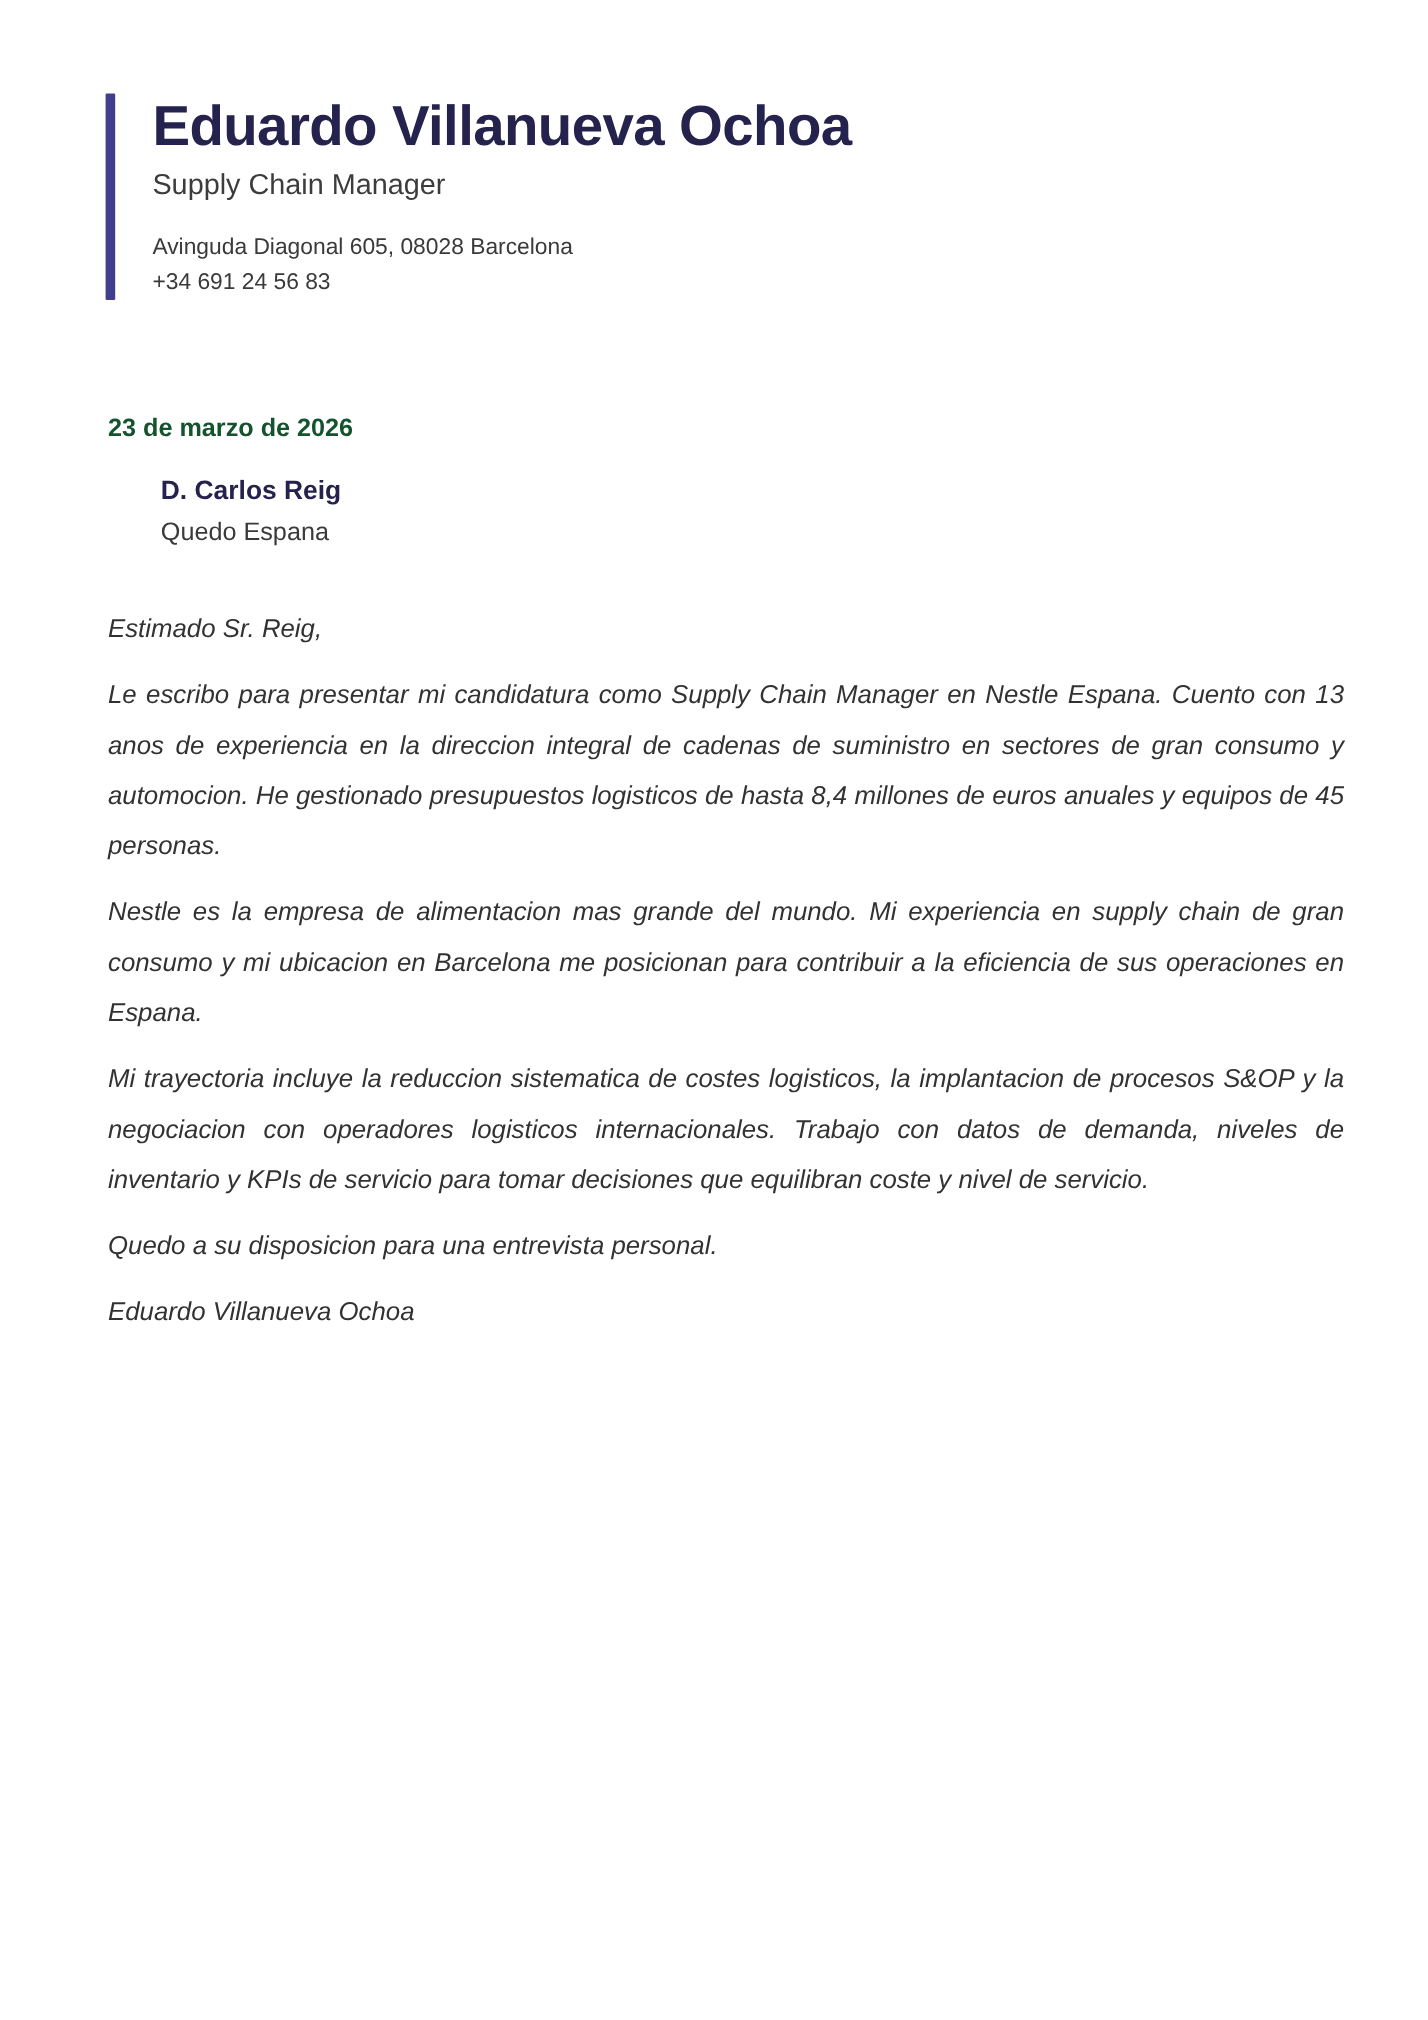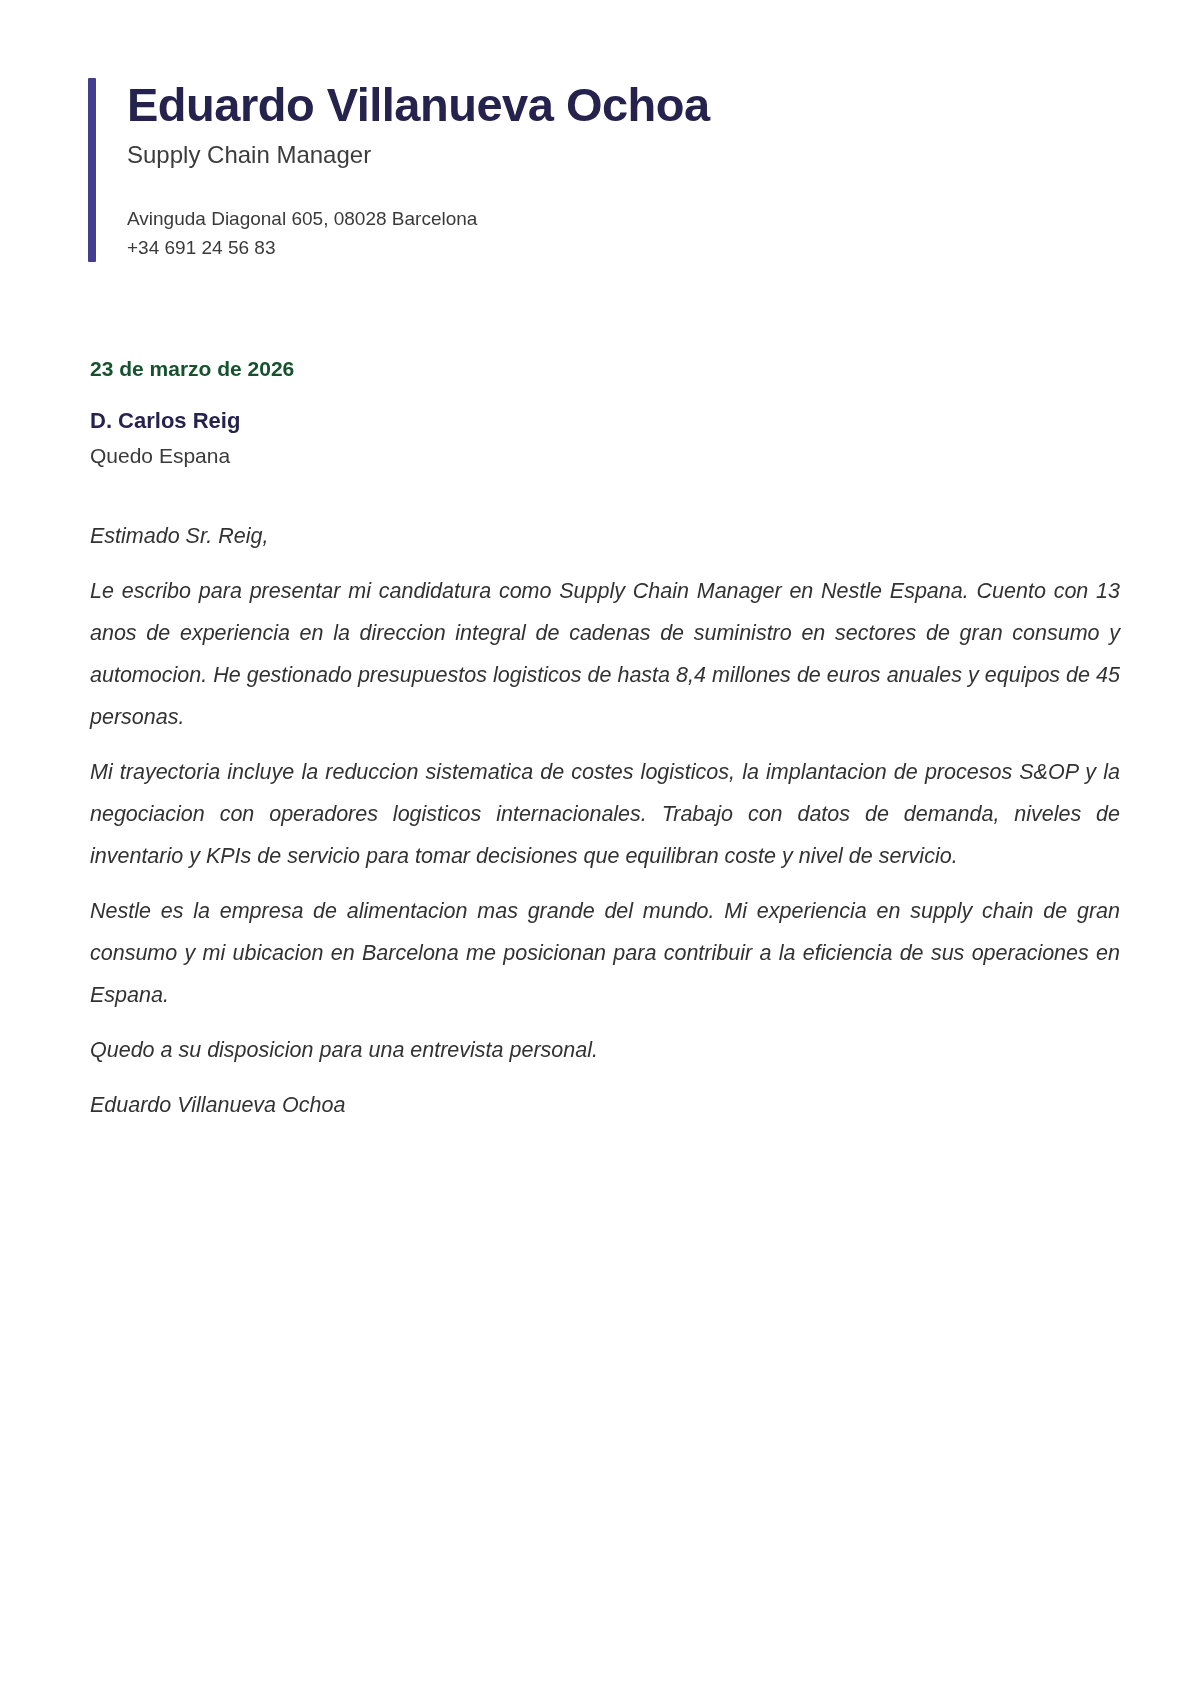--- a/index.html
+++ b/index.html
@@ -39,38 +39,39 @@
     color: #25224d;
     letter-spacing: -0.5px;
   }
   .job-title {
     margin-top: 7px;
     font-size: 24px;
     line-height: 1.3;
     color: #3c3c3c;
   }
   .contact-block {
-    margin-top: 34px;
+    margin-top: 22px;
     font-size: 19px;
     line-height: 29px;
     color: #3a3a3a;
   }
 
   
   .content {
     margin: 0 70px 0 90px;
   }
   .letter-date {
     margin-top: 95px;
     font-size: 21px;
     color: #14532d;
     font-weight: bold;
   }
   .recipient {
     margin-top: 27px;
+    margin-left: 44px;
   }
   .recipient-name {
     font-size: 22px;
     font-weight: 700;
     color: #25224d;
   }
   .recipient-company {
     margin-top: 10px;
     font-size: 21px;
     color: #3a3a3a;
@@ -111,21 +112,21 @@
     <div class="letter-date">23 de marzo de 2026</div>
 
     <div class="recipient">
       <div class="recipient-name">D. Carlos Reig</div>
       <div class="recipient-company">Quedo Espana</div>
     </div>
 
     <div class="letter-body">
       <p>Estimado Sr. Reig,</p>
       <p class="justify">Le escribo para presentar mi candidatura como Supply Chain Manager en Nestle Espana. Cuento con 13 anos de experiencia en la direccion integral de cadenas de suministro en sectores de gran consumo y automocion. He gestionado presupuestos logisticos de hasta 8,4 millones de euros anuales y equipos de 45 personas.</p>
+      <p class="justify">Nestle es la empresa de alimentacion mas grande del mundo. Mi experiencia en supply chain de gran consumo y mi ubicacion en Barcelona me posicionan para contribuir a la eficiencia de sus operaciones en Espana.</p>
       <p class="justify">Mi trayectoria incluye la reduccion sistematica de costes logisticos, la implantacion de procesos S&amp;OP y la negociacion con operadores logisticos internacionales. Trabajo con datos de demanda, niveles de inventario y KPIs de servicio para tomar decisiones que equilibran coste y nivel de servicio.</p>
-      <p class="justify">Nestle es la empresa de alimentacion mas grande del mundo. Mi experiencia en supply chain de gran consumo y mi ubicacion en Barcelona me posicionan para contribuir a la eficiencia de sus operaciones en Espana.</p>
       <p>Quedo a su disposicion para una entrevista personal.</p>
       <p>Eduardo Villanueva Ochoa</p>
     </div>
 
   </div>
 
 </div>
 
 </body></html>

